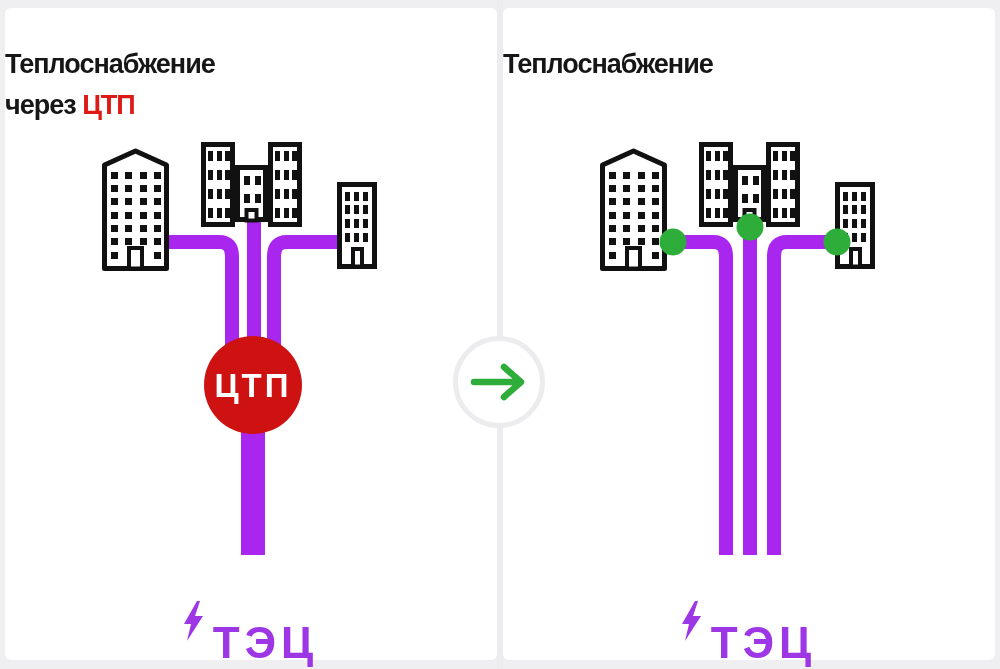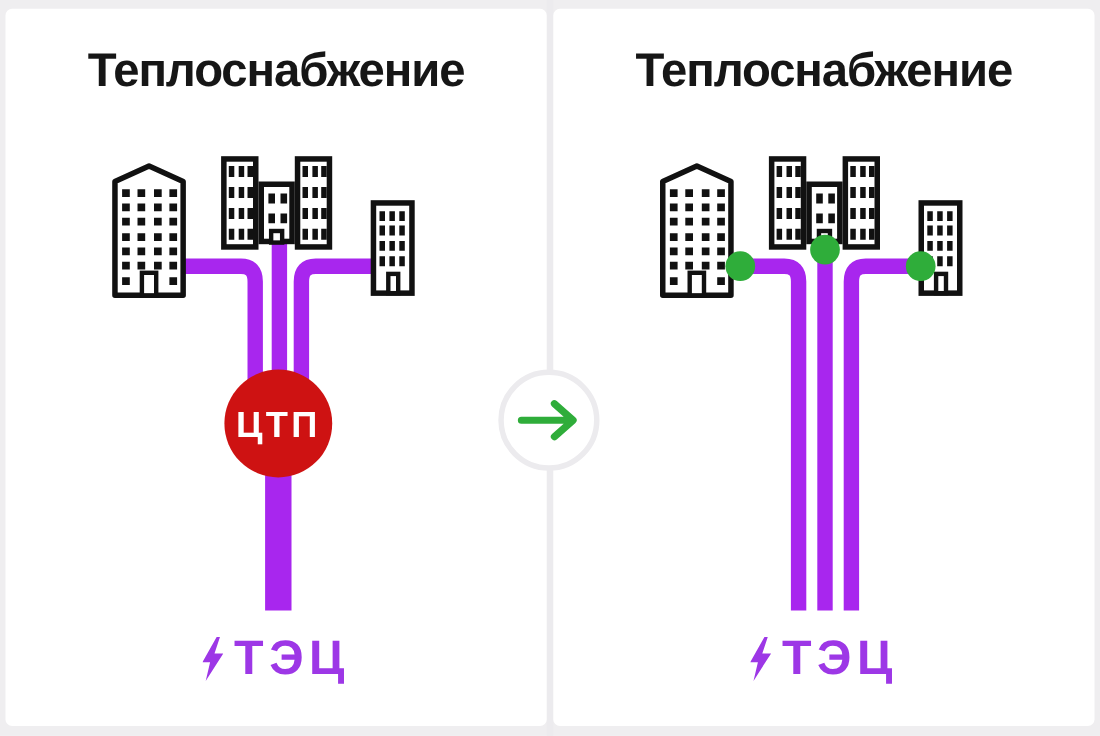--- a/index.html
+++ b/index.html
@@ -8,37 +8,37 @@
     --green:#2fad3a; --title-green:#3cb740; --building-outline:#111111;
     --divider:#ecebee; --title-color:#161616;
   }
   *{margin:0;padding:0;box-sizing:border-box;}
   body{font-family:"Liberation Sans","DejaVu Sans",sans-serif;}
   .canvas{position:relative;width:1000px;height:669px;background:var(--background);overflow:hidden;}
   .panel{position:absolute;top:8px;width:492px;height:652px;background:var(--panel);border-radius:6px;}
   .panel.left{left:5px;}
   .panel.right{left:503px;}
   .divider{position:absolute;left:497px;top:0;width:6px;height:669px;background:var(--divider);}
-  .title{position:absolute;top:36px;left:0;width:100%;text-align:center;
-         font-size:43px;font-weight:700;line-height:41px;letter-spacing:-1px;color:var(--title-color);}
+  .title{position:absolute;top:36px;left:0;width:100%;text-align:left;
+         font-size:27px;font-weight:700;line-height:41px;letter-spacing:-1px;color:var(--title-color);}
   .hl-red{color:var(--title-red);}
   .hl-green{color:var(--title-green);}
   .diagram{position:absolute;left:0;top:0;width:492px;height:652px;}
   .bld{fill:#fff;stroke:var(--building-outline);stroke-width:5;}
   .bld-door{fill:#fff;stroke:var(--building-outline);stroke-width:4;}
   .win{fill:var(--building-outline);}
   .pipe{fill:none;stroke:var(--pipe-purple);stroke-width:14;}
   .pipe-rect{fill:var(--pipe-purple);}
   .hub{fill:var(--red);}
   .hub-label{fill:#ffffff;font-size:33px;font-weight:700;letter-spacing:3px;
              font-family:"Liberation Sans","DejaVu Sans",sans-serif;}
   .dot{fill:var(--green);}
   .source-label{position:absolute;top:566px;left:0;width:100%;display:flex;
                 justify-content:center;align-items:center;gap:10px;}
-  .source-label .txt{font-size:44px;font-weight:700;letter-spacing:5px;color:var(--label-purple);}
+  .source-label .txt{font-size:44px;font-weight:700;letter-spacing:5px;color:var(--label-purple);margin-top:44px;}
   .bolt{fill:var(--label-purple);}
   .arrow-badge{position:absolute;left:453px;top:336px;width:92px;height:92px;background:#fff;
                border:5px solid var(--divider);border-radius:50%;display:flex;
                align-items:center;justify-content:center;}
   .arrow-badge svg{display:block;}
   .arrow-glyph{fill:none;stroke:var(--green);stroke-width:6.5;stroke-linecap:round;stroke-linejoin:round;}
 </style>
 </head>
 <body>
 
@@ -83,20 +83,24 @@
     </g>
   </defs>
 </svg>
 
 <div class="canvas">
   <div class="divider"></div>
 
   <div class="panel left">
     <div class="title">
       <div>Теплоснабжение</div>
+      <div>
+        <span>через</span>
+        <span class="hl-red">ЦТП</span>
+      </div>
     </div>
 
     <svg class="diagram" viewBox="0 0 492 652">
       <g>
         <path class="pipe" d="M162 234 H214 Q227 234 227 248 V340"></path>
         <path class="pipe" d="M249 212 V345"></path>
         <path class="pipe" d="M334 234 H282 Q269 234 269 248 V340"></path>
         <rect class="pipe-rect" x="236" y="400" width="24" height="147"></rect>
       </g>
       <g>

